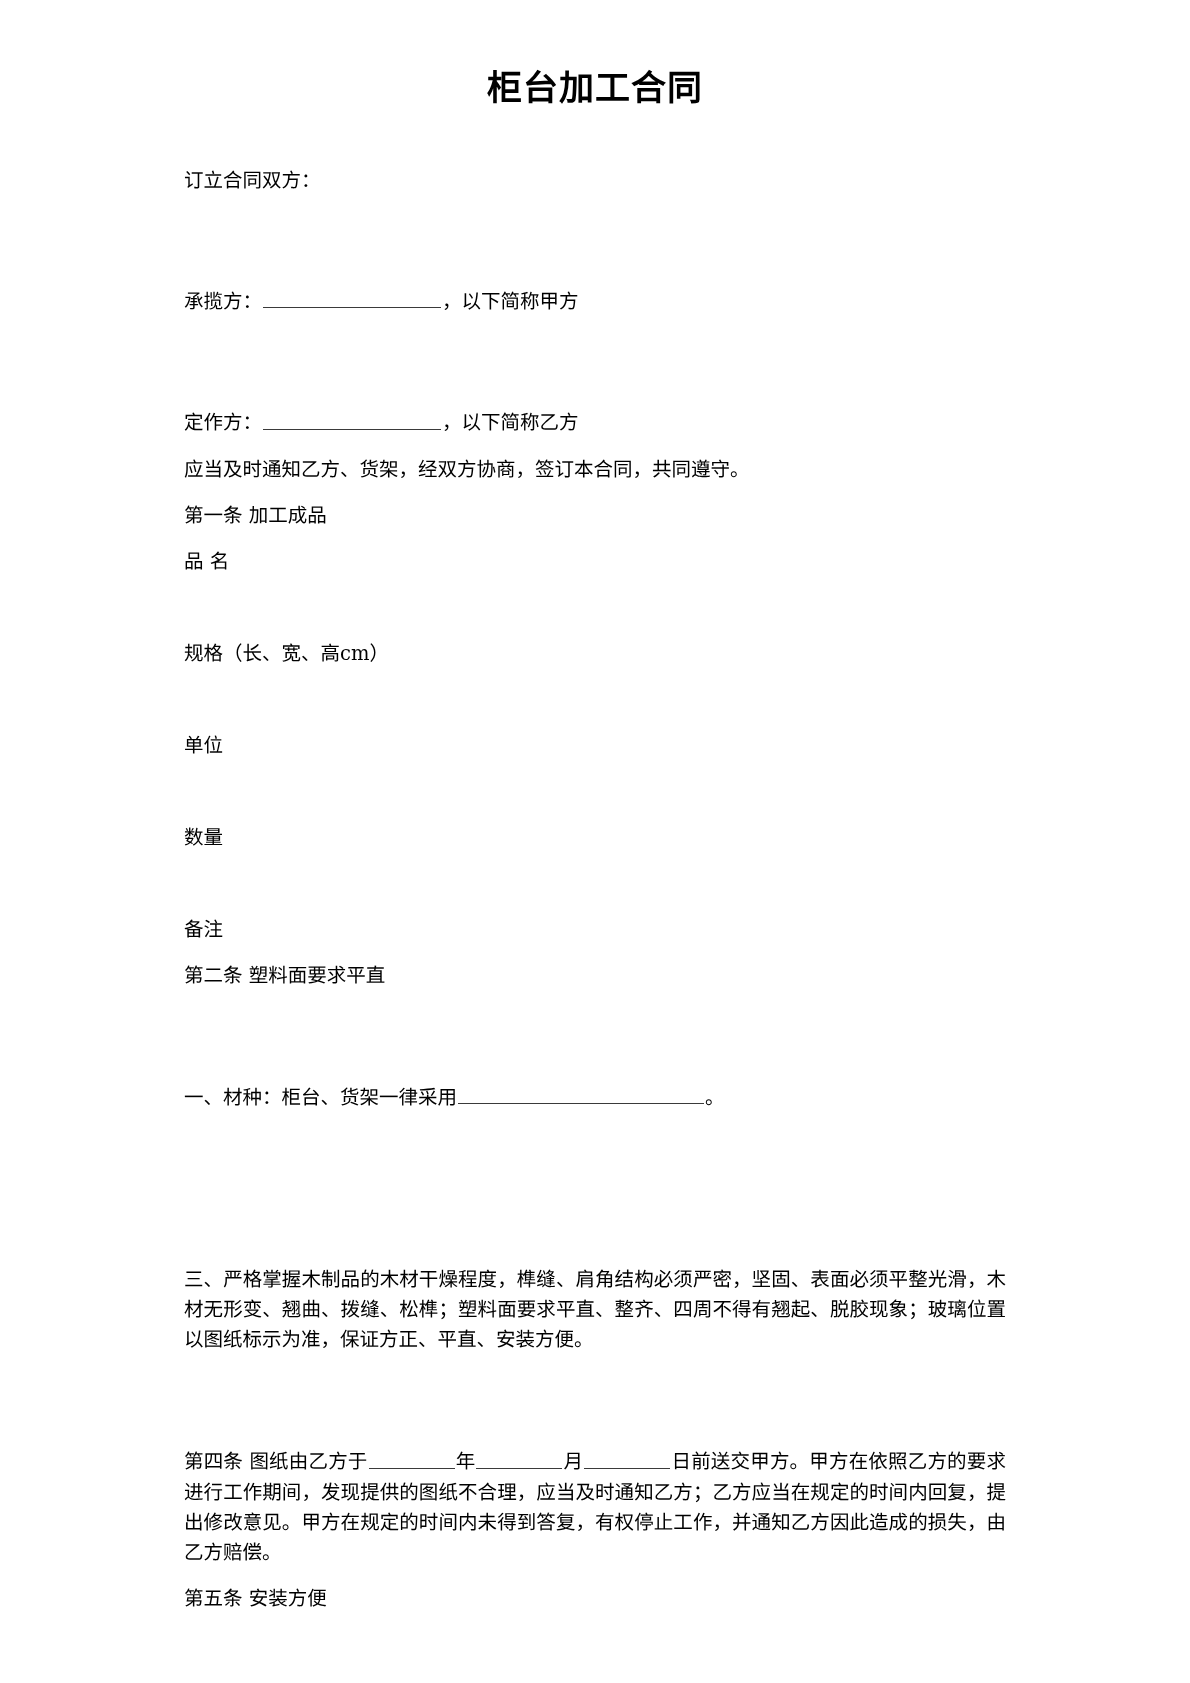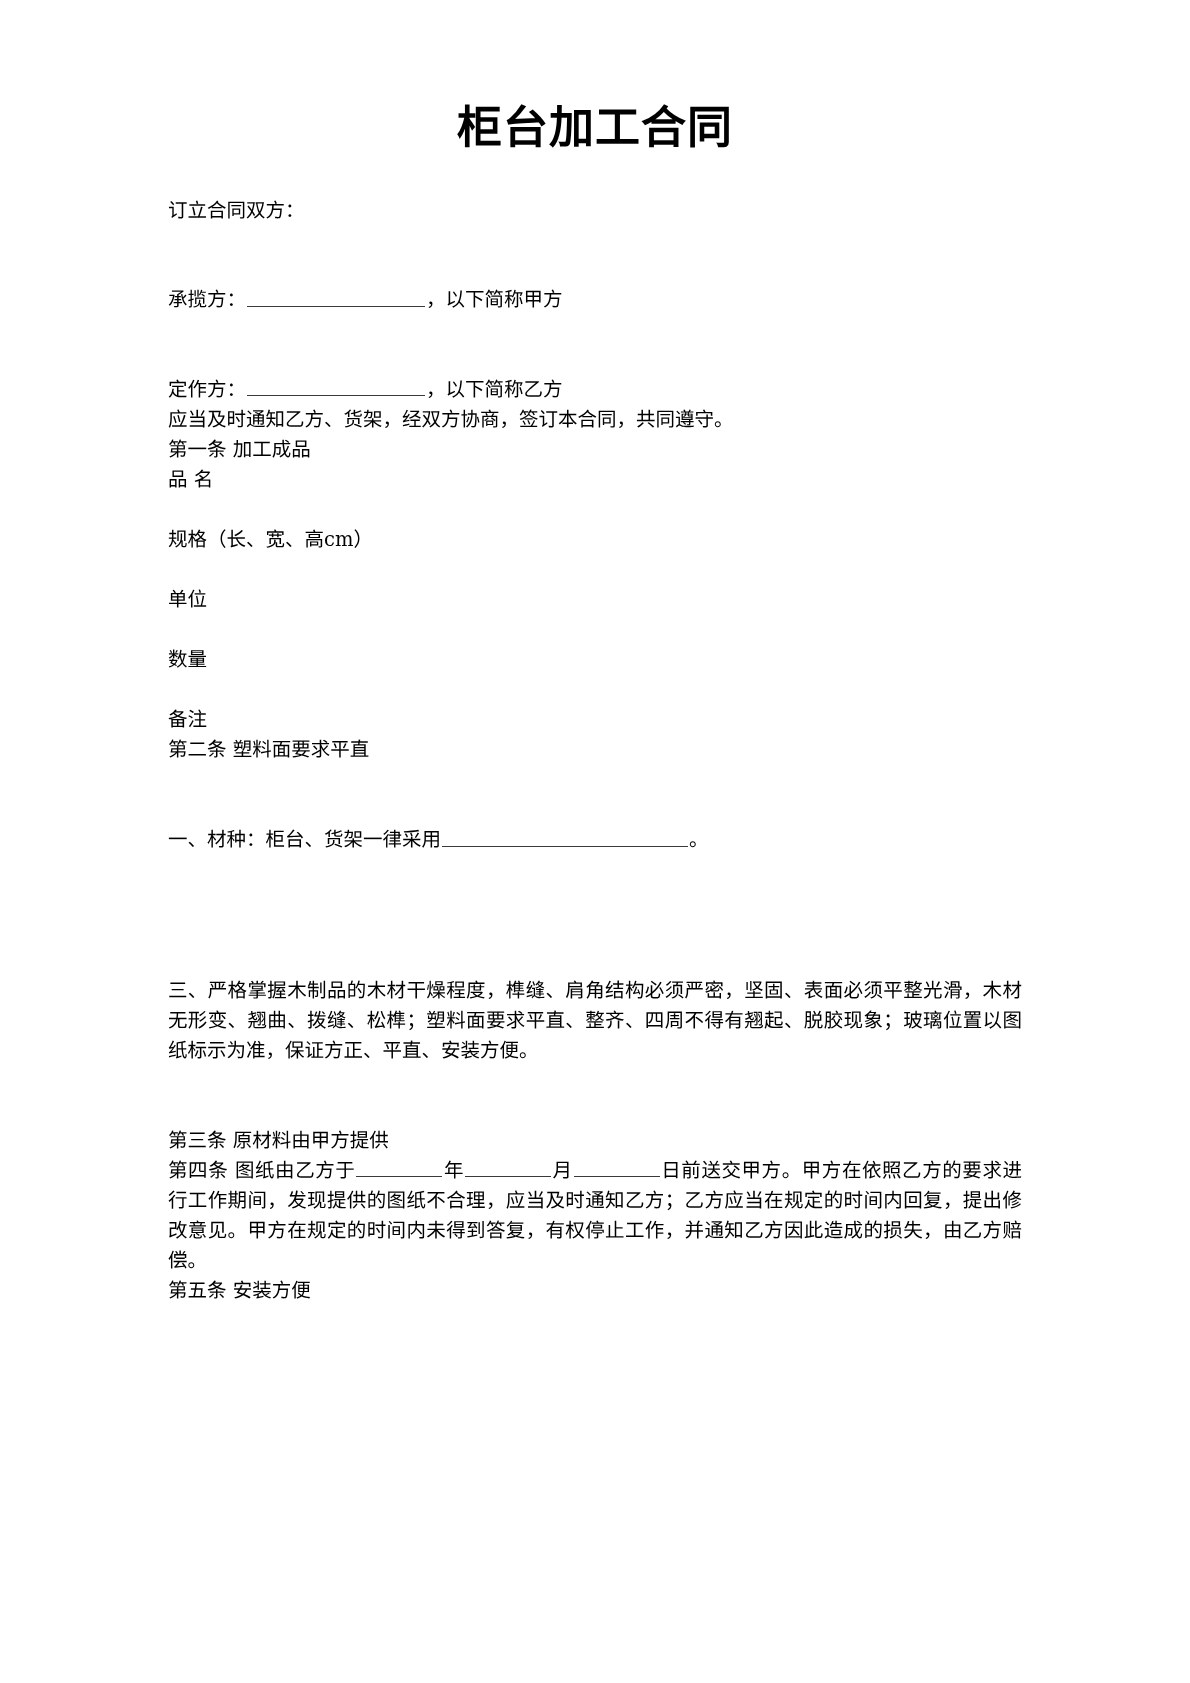--- a/index.html
+++ b/index.html
@@ -21,33 +21,33 @@
     box-sizing: border-box;
     overflow: hidden;
   }
   .content {
     position: absolute;
     left: 168px;
     top: 0;
     width: 854px;
   }
   .doc-title {
-    font-size: 45px;
+    font-size: 35px;
     font-weight: bold;
     text-align: center;
     letter-spacing: 1px;
     margin: 0;
-    padding-top: 100px;
+    padding-top: 66px;
     line-height: 1.25;
     font-family: "DejaVu Serif", "Liberation Serif", serif;
   }
   .para {
     font-size: 19.5px;
     line-height: 30px;
-    margin: 0;
+    margin: 16px;
     text-align: justify;
     text-justify: inter-ideograph;
     word-break: break-all;
     font-family: "DejaVu Serif", "Liberation Serif", serif;
   }
   
   .sp-title-gap { height: 40px; }
   .sp-lg { height: 59px; }
   .sp-sm { height: 30px; }
   .sp-xl { height: 60px; }
@@ -120,21 +120,20 @@
     <div class="sp-xl"></div>
 
 
     <div class="sp-xl"></div>
 
     <p class="para">三、严格掌握木制品的木材干燥程度，榫缝、肩角结构必须严密，坚固、表面必须平整光滑，木材无形变、翘曲、拨缝、松榫；塑料面要求平直、整齐、四周不得有翘起、脱胶现象；玻璃位置以图纸标示为准，保证方正、平直、安装方便。</p>
 
     <div class="sp-xl"></div>
 
 
-    <p class="para">第三条 原材料由甲方提供</p>
 
     <p class="para">
       <span>第四条 图纸由乙方于</span><span class="blank blank-date"></span><span>年</span><span class="blank blank-date"></span><span>月</span><span class="blank blank-date"></span><span>日前送交甲方。</span><span>甲方在依照乙方的要求进行工作期间，发现提供的图纸不合理，应当及时通知乙方；乙方应当在规定的时间内回复，提出修改意见。甲方在规定的时间内未得到答复，有权停止工作，并通知乙方因此造成的损失，由乙方赔偿。</span>
     </p>
 
     <p class="para">第五条 安装方便</p>
 
   </div>
 </div>
 

